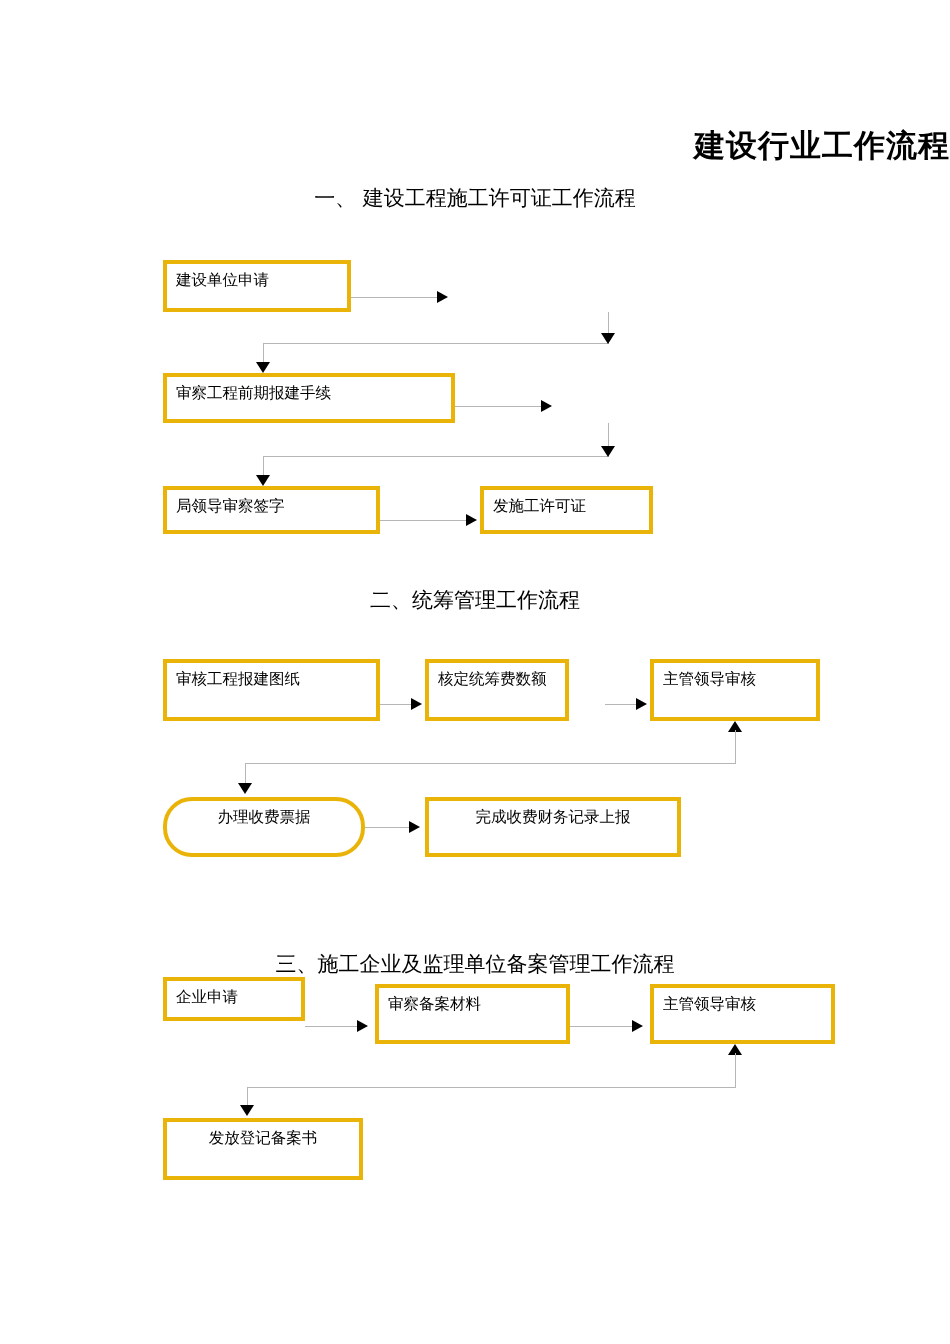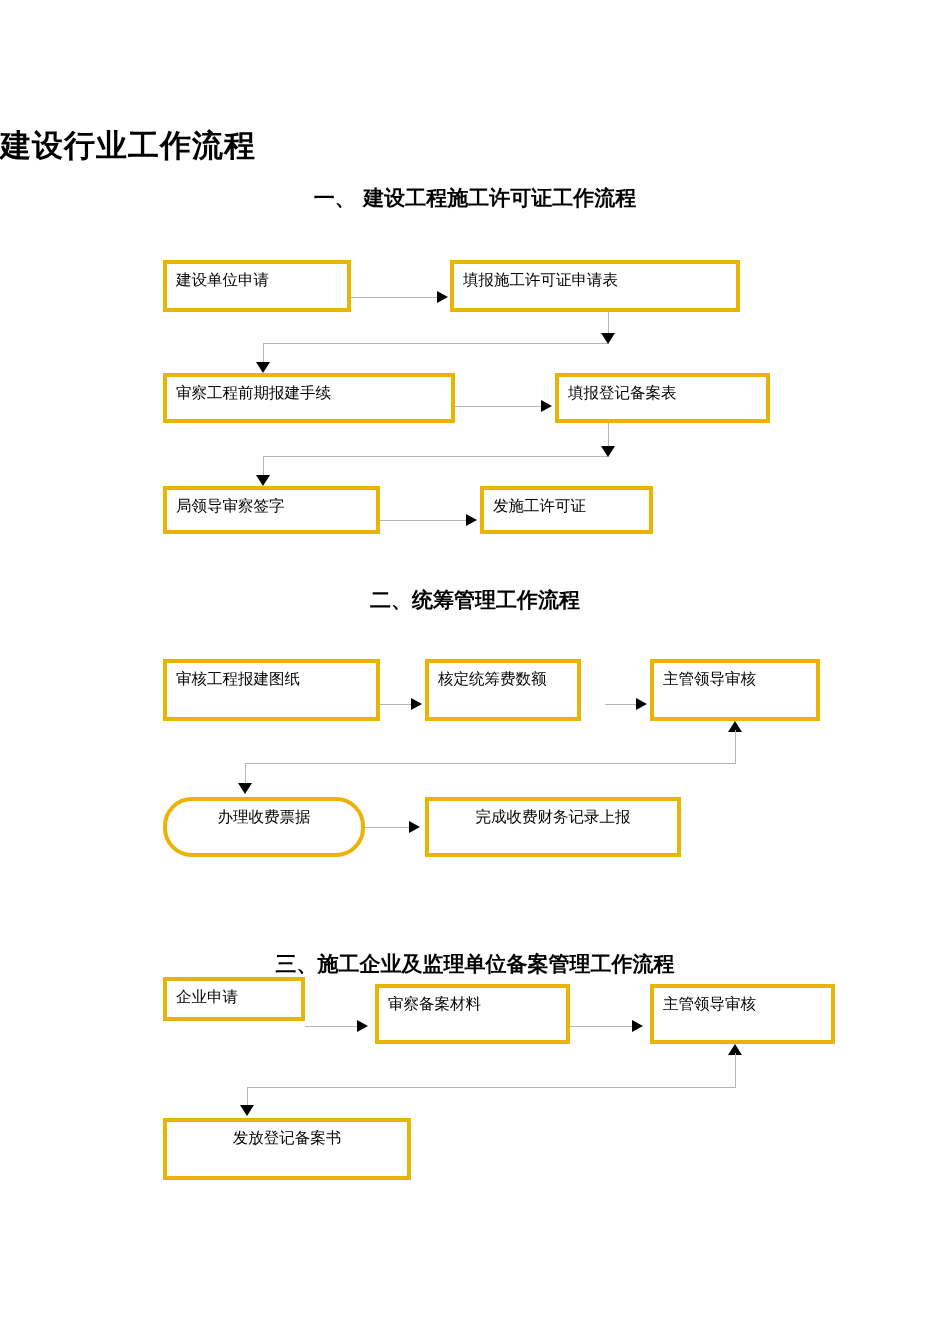--- a/index.html
+++ b/index.html
@@ -5,29 +5,29 @@
   html,body{margin:0;padding:0;}
   body{
     width:950px;height:1344px;background:#ffffff;
     font-family:"Liberation Serif","DejaVu Serif",serif;
     position:relative;overflow:hidden;
   }
   .page{position:relative;width:950px;height:1344px;}
 
   .doc-title{
     position:absolute;left:0;right:0;top:125px;
-    text-align:left;
+    text-align:right;
     font-family:Liberation Mono, monospace;
     font-weight:bold;font-size:31px;letter-spacing:1px;color:#000;
   }
   .sec-title{
     position:absolute;left:0;right:0;
     text-align:center;
     font-family:"DejaVu Sans","Liberation Sans",sans-serif;
-    font-weight:bold;font-size:21px;color:#000;white-space:pre;
+    font-weight:normal;font-size:21px;color:#000;white-space:pre;
   }
   #sec1-title{top:184px;}
   #sec2-title{top:586px;}
   #sec3-title{top:906px;margin-top:44px;}
 
   .box{
     position:absolute;box-sizing:border-box;
     border:4px solid #eab308;background:#ffffff;
     font-size:15.5px;color:#000;line-height:1.1;
     font-family:"Liberation Serif","DejaVu Serif",serif;
@@ -49,40 +49,34 @@
 <div class="page">
 
   <div class="doc-title">建设行业工作流程</div>
 
   <div class="sec-title" id="sec1-title">一、 建设工程施工许可证工作流程</div>
 
   <div class="box" style="left:163px;top:260px;width:188px;height:52px;">
     <span class="txt">建设单位申请</span>
   </div>
 
-  <div class="box" style="left:450px;top:260px;width:290px;height:52px;">
-    <span class="txt">填报施工许可证申请表</span>
-  </div>
 
   <div class="hline" style="left:351px;top:297px;width:88px;"></div>
   <div class="arr arr-r" style="left:437px;top:291px;"></div>
 
   <div class="vline" style="left:608px;top:312px;height:32px;"></div>
   <div class="hline" style="left:263px;top:343px;width:346px;"></div>
   <div class="arr arr-d" style="left:601px;top:333px;"></div>
   <div class="vline" style="left:263px;top:343px;height:24px;"></div>
   <div class="arr arr-d" style="left:256px;top:362px;"></div>
 
   <div class="box" style="left:163px;top:373px;width:292px;height:50px;">
     <span class="txt">审察工程前期报建手续</span>
   </div>
 
-  <div class="box" style="left:555px;top:373px;width:215px;height:50px;">
-    <span class="txt">填报登记备案表</span>
-  </div>
 
   <div class="hline" style="left:455px;top:406px;width:88px;"></div>
   <div class="arr arr-r" style="left:541px;top:400px;"></div>
 
   <div class="vline" style="left:608px;top:423px;height:33px;"></div>
   <div class="hline" style="left:263px;top:456px;width:346px;"></div>
   <div class="arr arr-d" style="left:601px;top:446px;"></div>
   <div class="vline" style="left:263px;top:456px;height:24px;"></div>
   <div class="arr arr-d" style="left:256px;top:475px;"></div>
 
@@ -96,21 +90,21 @@
 
   <div class="hline" style="left:380px;top:520px;width:88px;"></div>
   <div class="arr arr-r" style="left:466px;top:514px;"></div>
 
   <div class="sec-title" id="sec2-title">二、统筹管理工作流程</div>
 
   <div class="box" style="left:163px;top:659px;width:217px;height:62px;">
     <span class="txt">审核工程报建图纸</span>
   </div>
 
-  <div class="box" style="left:425px;top:659px;width:156px;height:62px;text-decoration:underline;">
+  <div class="box" style="left:425px;top:659px;width:144px;height:62px;text-decoration:underline;">
     <span class="txt">核定统筹费数额</span>
   </div>
 
   <div class="box" style="left:650px;top:659px;width:170px;height:62px;">
     <span class="txt">主管领导审核</span>
   </div>
 
   <div class="hline" style="left:380px;top:704px;width:33px;"></div>
   <div class="arr arr-r" style="left:411px;top:698px;"></div>
 
@@ -153,17 +147,17 @@
 
   <div class="hline" style="left:570px;top:1026px;width:64px;"></div>
   <div class="arr arr-r" style="left:632px;top:1020px;"></div>
 
   <div class="arr arr-u" style="left:728px;top:1044px;"></div>
   <div class="vline" style="left:735px;top:1053px;height:35px;"></div>
   <div class="hline" style="left:247px;top:1087px;width:489px;"></div>
   <div class="vline" style="left:247px;top:1087px;height:22px;"></div>
   <div class="arr arr-d" style="left:240px;top:1105px;"></div>
 
-  <div class="box center" style="left:163px;top:1118px;width:248px;height:62px;font-family:Liberation Serif, serif;">
+  <div class="box center" style="left:163px;top:1118px;width:200px;height:62px;font-family:Liberation Serif, serif;">
     <span class="txt">发放登记备案书</span>
   </div>
 
 </div>
 
 </body></html>

